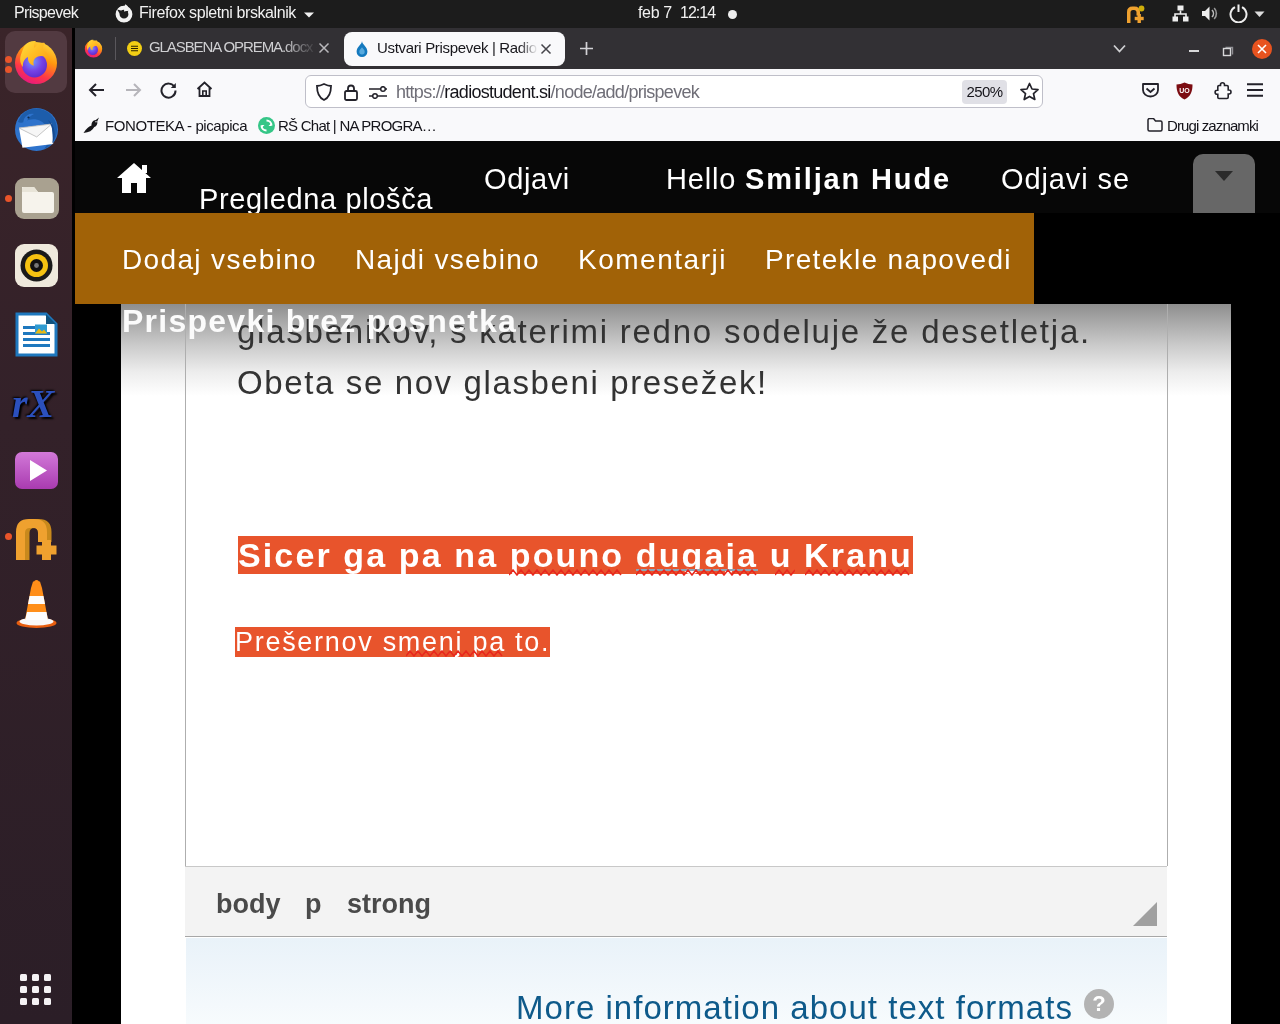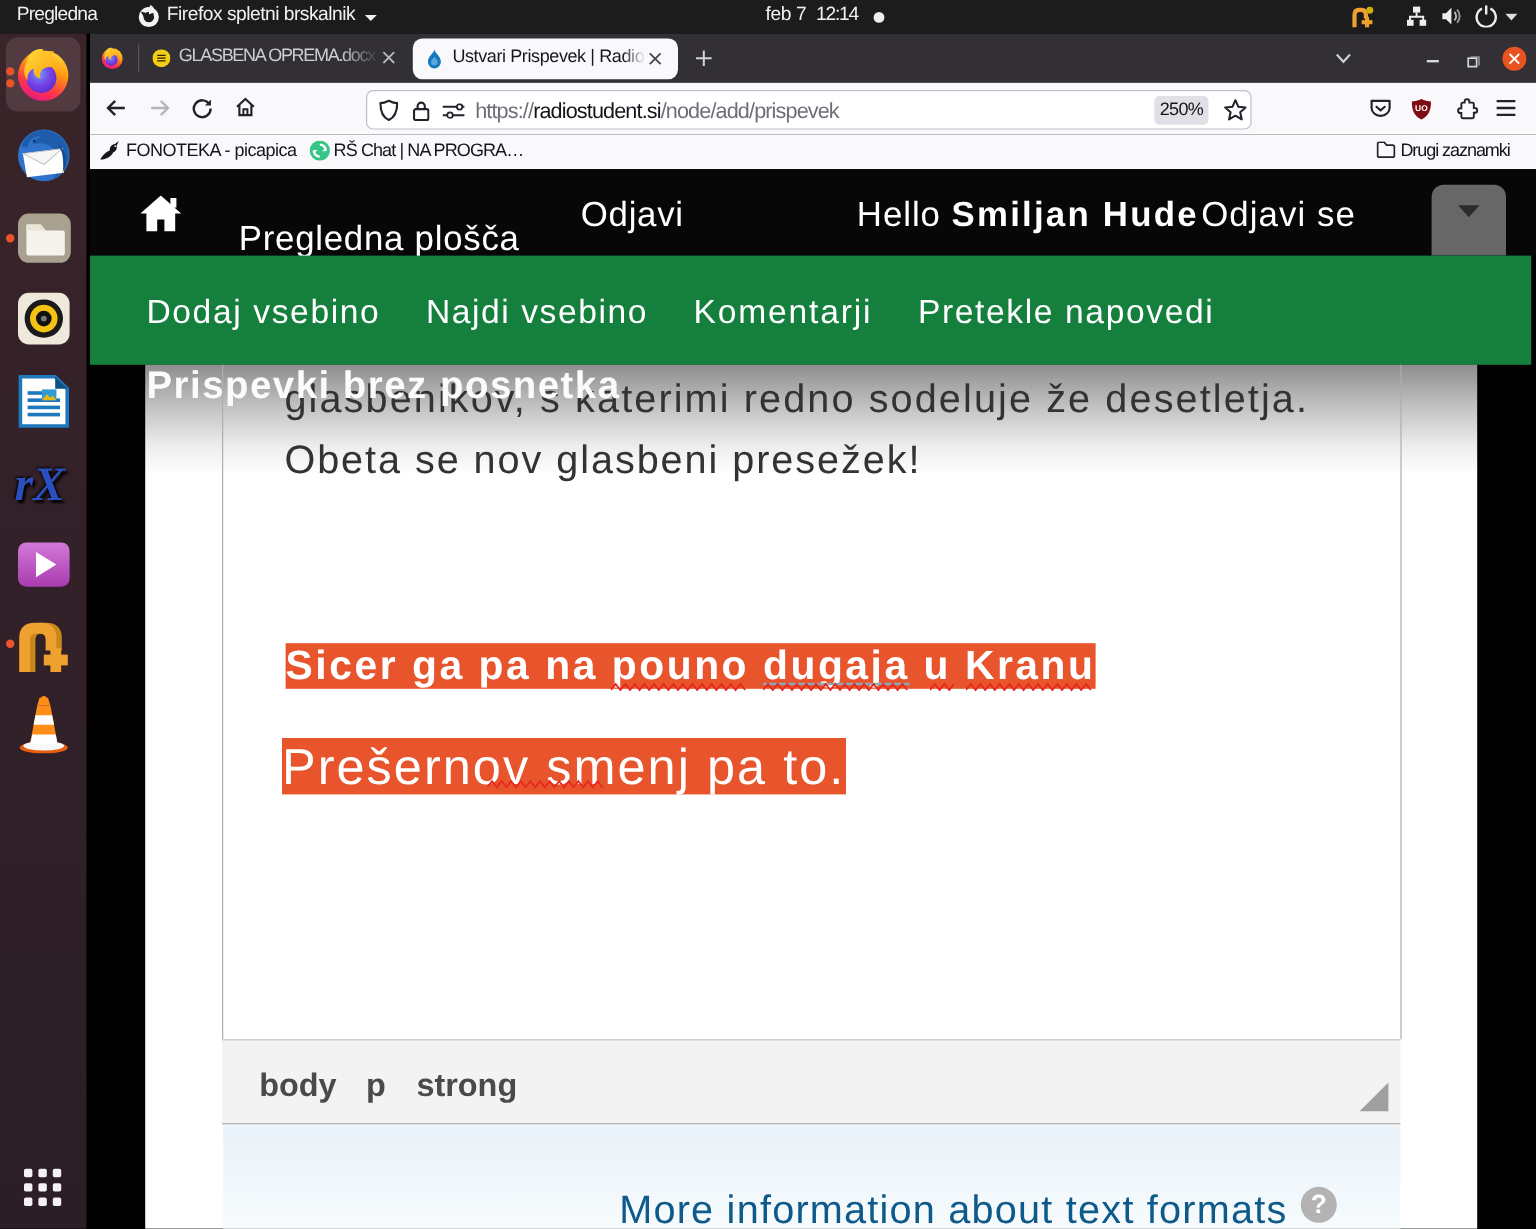--- a/index.html
+++ b/index.html
@@ -17,34 +17,34 @@
 
 
 #tabbar { left:75px; top:28px; width:1205px; height:41px; background:#323034; }
 #activetab { position:absolute; left:269px; top:4px; width:221px; height:34px; background:#f9f9fb; border-radius:8px; color:#17161b; }
 #toolbar { left:75px; top:69px; width:1205px; height:43px; background:#f9f9fb; }
 #urlbar { position:absolute; left:230px; top:6px; width:738px; height:33px; background:#fff; border:1px solid #bfbfc9; border-radius:6px;padding-left:39px; }
 #bookbar { left:75px; top:112px; width:1205px; height:29px; background:#f9f9fb; font-size:15px; color:#15141a; }
 
 
 #dbar { left:75px; top:141px; width:1205px; height:72px; background:#070707; color:#fff; font-size:29px; }
-#gbar { left:75px; top:213px; width:1201px; height:91px; background:#15803d; color:#fff; font-size:28px; }
+#gbar { left:75px; top:213px; width:959px; height:91px; background:#a16207; color:#fff; font-size:28px; }
 #content { left:121px; top:304px; width:1110px; height:720px; background:linear-gradient(#8e8e8e 0px, #c9c9c9 40px, #ededed 68px, #ffffff 92px); }
 .vline { position:absolute; top:0; width:1px; height:562px; background:#aeaeae; }
 #edit { position:absolute; left:64px; top:0; width:982px; height:720px; font-size:34px; color:#333; }
 .hl { background:#e8542c; color:#fff; }
 #pathbar { position:absolute; left:64px; top:562px; width:982px; height:71px; background:#f3f3f3; border-top:1px solid #c8c8c8; border-bottom:1px solid #a7a7a7; color:#4a4a4a; font-size:27px; font-weight:bold; }
 #bluebox { position:absolute; left:65px; top:634px; width:981px; height:86px; background:linear-gradient(#e9f2f9, #f7fbfd); }
 svg { display:block; }
 </style></head>
 <body>
 <div id="screen">
 
   <div class="abs" id="topbar">
-    <span class="t" style="left:14px; letter-spacing:-0.68px;">Pregledna</span>
+    <span class="t" style="left:14px; letter-spacing:-0.68px;">Prispevek</span>
     <svg class="abs" style="left:114px; top:3px;" width="20" height="21" viewBox="0 0 20 21">
       <circle cx="10" cy="11.2" r="6.4" fill="none" stroke="#f2f2f2" stroke-width="4"></circle>
       <path d="M3.2 6.5 L9.5 8.2 L6.2 11.5 Z" fill="#1d1d1d"></path>
       <path d="M11.3 1.2 C14.2 2.4 15 5.2 14.4 7.8 L10.2 8.8 C9.8 5.8 10.3 3.2 11.3 1.2z" fill="#f2f2f2"></path>
       <path d="M10.2 8.8 L14.4 7.8 L13 10.4 Z" fill="#1d1d1d"></path>
       <path d="M5 4.8 C6.5 3.6 8.3 3.1 10 3.2 L9.2 6.2 C7.6 5.4 6.2 5 5 4.8z" fill="#f2f2f2"></path>
     </svg>
     <span class="t" style="left:139px; letter-spacing:-0.41px;">Firefox spletni brskalnik</span>
     <svg class="abs" style="left:303px; top:11px;" width="12" height="8" viewBox="0 0 12 8">
         <path d="M1 1.5 L6 6.5 L11 1.5z" fill="#f1f1f1"></path>
@@ -317,21 +317,21 @@
     <div class="abs" style="left:1092px; top:5px; letter-spacing:-0.88px;">Drugi zaznamki</div>
   </div>
 
   <div class="abs" id="dbar">
     <svg class="abs" style="left:42px; top:22px;" width="34" height="30" viewBox="0 0 34 30">
       <path d="M17 0 L34 15 H29 V30 H20 V20 H14 V30 H5 V15 H0z" fill="#fff"></path>
       <rect x="25" y="2" width="5" height="8" fill="#fff"></rect>
     </svg>
     <div class="abs" style="left:124px; top:22px; letter-spacing:0.62px;margin-top:20px;">Pregledna plošča</div>
     <div class="abs" style="left:409px; top:22px; letter-spacing:0.6px;">Odjavi</div>
-    <div class="abs" style="left:591px; top:22px; letter-spacing:0.8px;margin-left:48px;">Hello <b style="letter-spacing:1.86px;">Smiljan Hude</b></div>
+    <div class="abs" style="left:591px; top:22px; letter-spacing:0.8px;">Hello <b style="letter-spacing:1.86px;">Smiljan Hude</b></div>
     <div class="abs" style="left:926px; top:22px; letter-spacing:0.9px;">Odjavi se</div>
     <div class="abs" style="left:1118px; top:13px; width:62px; height:59px; background:#676767; border-radius:10px 10px 0 0;">
       <svg style="margin:16px auto 0; display:block;" width="20" height="12" viewBox="0 0 20 12">
           <path d="M1 1 L10 11 L19 1z" fill="#2b2b2b"></path>
         </svg>
     </div>
   </div>
 
   <div class="abs" id="gbar">
     <div class="abs" style="left:47px; top:31px; letter-spacing:1.35px;">Dodaj vsebino</div>
@@ -341,21 +341,21 @@
   </div>
   <div class="abs" style="left:122px; top:303px; color:#fbfbfb; font-size:32px; letter-spacing:1.25px; z-index:5;font-weight:bold;">Prispevki brez posnetka</div>
 
   <div class="abs" id="content">
     <div class="vline" style="left:64px;"></div>
     <div class="vline" style="left:1046px;"></div>
     <div id="edit">
       <div class="abs" style="left:52px; top:11px; font-size:33px; letter-spacing:1.76px; line-height:1; white-space:nowrap;">glasbenikov, s katerimi redno sodeluje že desetletja.</div>
       <div class="abs" style="left:52px; top:62px; font-size:33px; letter-spacing:1.62px; line-height:1; white-space:nowrap;">Obeta se nov glasbeni presežek!</div>
       <div class="abs" style="left:53px; top:233px; line-height:36px; white-space:nowrap;"><span class="hl" style="font-weight:bold; font-size:34px; letter-spacing:2.12px;text-align:center;">Sicer ga pa na pouno dugaja u Kranu</span></div>
-      <div class="abs" style="left:50px; top:317px; line-height:36px; white-space:nowrap;"><span class="hl" style="font-size:42px; letter-spacing:1.71px;">Prešernov smenj pa to.</span></div>
+      <div class="abs" style="left:50px; top:317px; line-height:36px; white-space:nowrap;"><span class="hl" style="font-size:27px; letter-spacing:1.71px;">Prešernov smenj pa to.</span></div>
     </div>
 
     <svg class="abs" style="left:388px; top:264px; z-index:3;" width="116" height="9" viewBox="0 0 116 9">
         <path d="M0 7 l4 -5 l4 5 l4 -5 l4 5 l4 -5 l4 5 l4 -5 l4 5 l4 -5 l4 5 l4 -5 l4 5 l4 -5 l4 5 l4 -5 l4 5 l4 -5 l4 5 l4 -5 l4 5 l4 -5 l4 5 l4 -5 l4 5 l4 -5 l4 5 l4 -5 l4 5" fill="none" stroke="#e8281e" stroke-width="1.5"></path>
       </svg>
     <div class="abs" style="left:515px; top:265px; width:122px; height:2px; background:#8da6b8; z-index:3;"></div>
     <svg class="abs" style="left:515px; top:264px; z-index:3;" width="124" height="9" viewBox="0 0 124 9">
         <path d="M0 7 l4 -5 l4 5 l4 -5 l4 5 l4 -5 l4 5 l4 -5 l4 5 l4 -5 l4 5 l4 -5 l4 5 l4 -5 l4 5 l4 -5 l4 5 l4 -5 l4 5 l4 -5 l4 5 l4 -5 l4 5 l4 -5 l4 5 l4 -5 l4 5 l4 -5 l4 5 l4 -5 l4 5" fill="none" stroke="#e8281e" stroke-width="1.5"></path>
       </svg>
     <svg class="abs" style="left:654px; top:264px; z-index:3;" width="20" height="9" viewBox="0 0 20 9">

